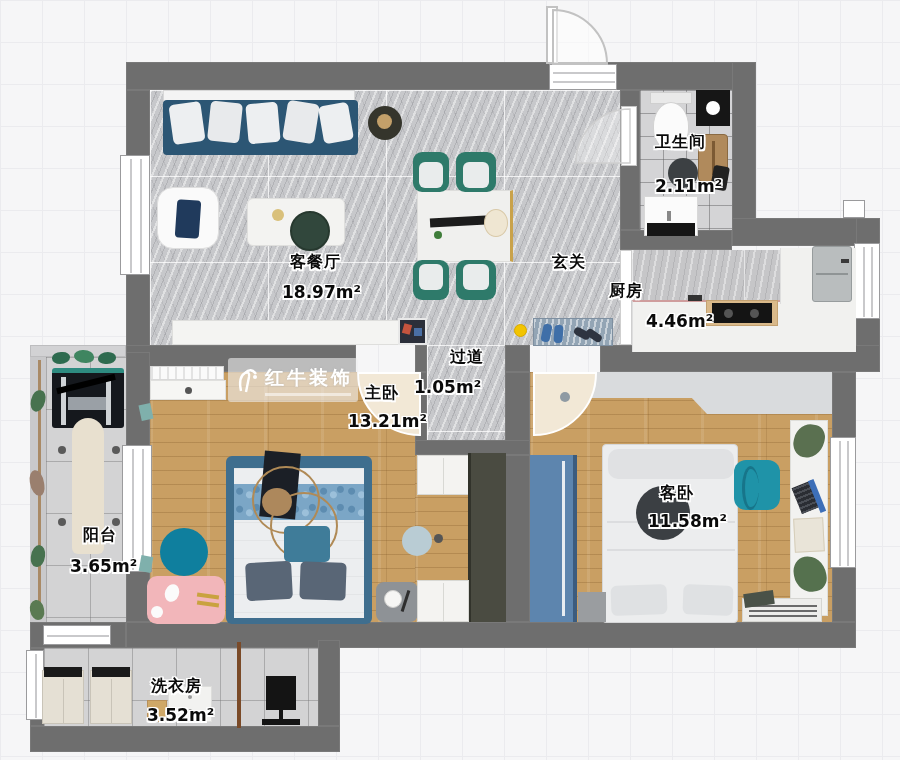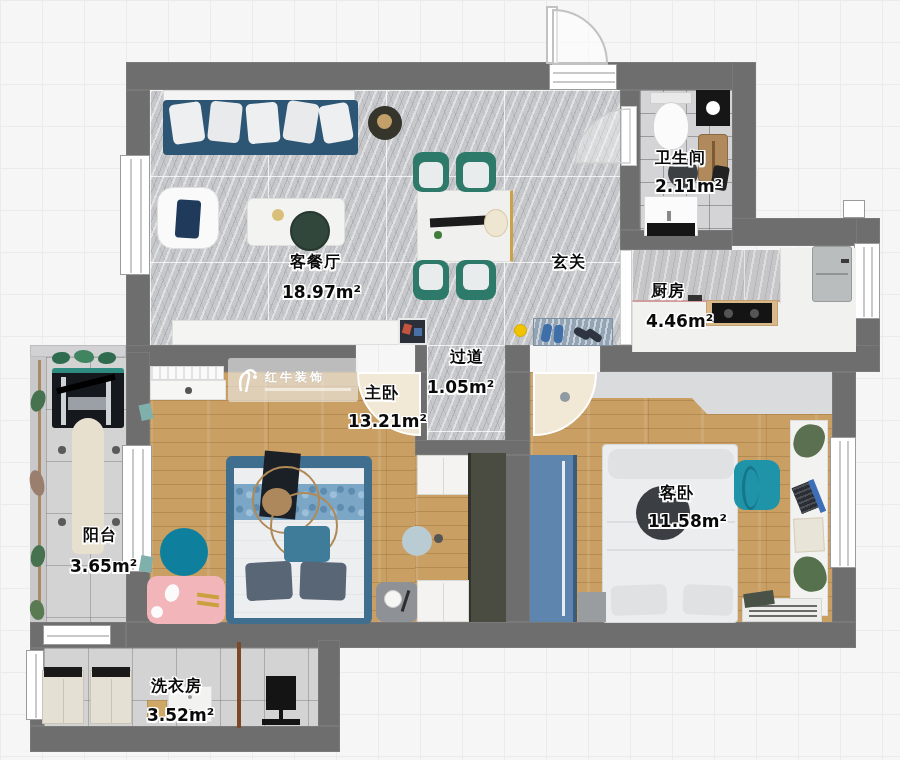--- a/index.html
+++ b/index.html
@@ -303,34 +303,34 @@
   <div class="abs" style="left:279px;top:710px;width:4px;height:10px;background:#141414;"></div>
   <div class="abs" style="left:262px;top:719px;width:38px;height:6px;background:#141414;"></div>
 
   <div class="abs" style="left:228px;top:358px;width:130px;height:44px;background:rgba(240,240,240,0.6);border-radius:3px;display:flex;align-items:center;padding:0 6px;">
     <svg width="26" height="30" viewBox="0 0 26 30" style="flex:none;">
       <path d="M7 26 Q4 12 11 8 Q16 6 15 12 L12 27" stroke="#ffffff" stroke-width="2.4" fill="none"></path>
       <path d="M11 8 Q17 2 22 9" stroke="#ffffff" stroke-width="2.4" fill="none"></path>
       <circle cx="21" cy="12" r="2" fill="#ffffff"></circle>
     </svg>
     <div style="margin-left:5px;">
-      <div style="color:#ffffff;font-size:12px;font-weight:bold;letter-spacing:3px;text-shadow:0 0 2px rgba(160,160,160,.6);white-space:nowrap;">红牛装饰</div>
+      <div style="color:#ffffff;font-size:19px;font-weight:bold;letter-spacing:3px;text-shadow:0 0 2px rgba(160,160,160,.6);white-space:nowrap;">红牛装饰</div>
       <div style="margin-top:2px;width:86px;height:3px;background:rgba(255,255,255,.55);"></div>
     </div>
   </div>
 
   <div class="rlabel" style="left:290px;top:252px;">客餐厅</div>
   <div class="alabel" style="left:282px;top:282px;">18.97m²</div>
   <div class="rlabel" style="left:552px;top:252px;">玄关</div>
-  <div class="rlabel" style="left:655px;top:148px;">卫生间</div>
+  <div class="rlabel" style="left:655px;top:132px;">卫生间</div>
   <div class="alabel" style="left:655px;top:176px;">2.11m²</div>
-  <div class="rlabel" style="left:651px;top:281px;">厨房</div>
+  <div class="rlabel" style="left:609px;top:281px;">厨房</div>
   <div class="alabel" style="left:630px;top:311px;margin-left:16px;">4.46m²</div>
   <div class="rlabel" style="left:450px;top:347px;">过道</div>
-  <div class="alabel" style="left:427px;top:377px;">1.05m²</div>
+  <div class="alabel" style="left:414px;top:377px;">1.05m²</div>
   <div class="rlabel" style="left:365px;top:383px;">主卧</div>
   <div class="alabel" style="left:348px;top:411px;">13.21m²</div>
   <div class="rlabel" style="left:660px;top:483px;">客卧</div>
   <div class="alabel" style="left:648px;top:511px;">11.58m²</div>
   <div class="rlabel" style="left:83px;top:525px;">阳台</div>
   <div class="alabel" style="left:70px;top:556px;">3.65m²</div>
   <div class="rlabel" style="left:151px;top:676px;">洗衣房</div>
   <div class="alabel" style="left:147px;top:705px;">3.52m²</div>
 
 </div>

